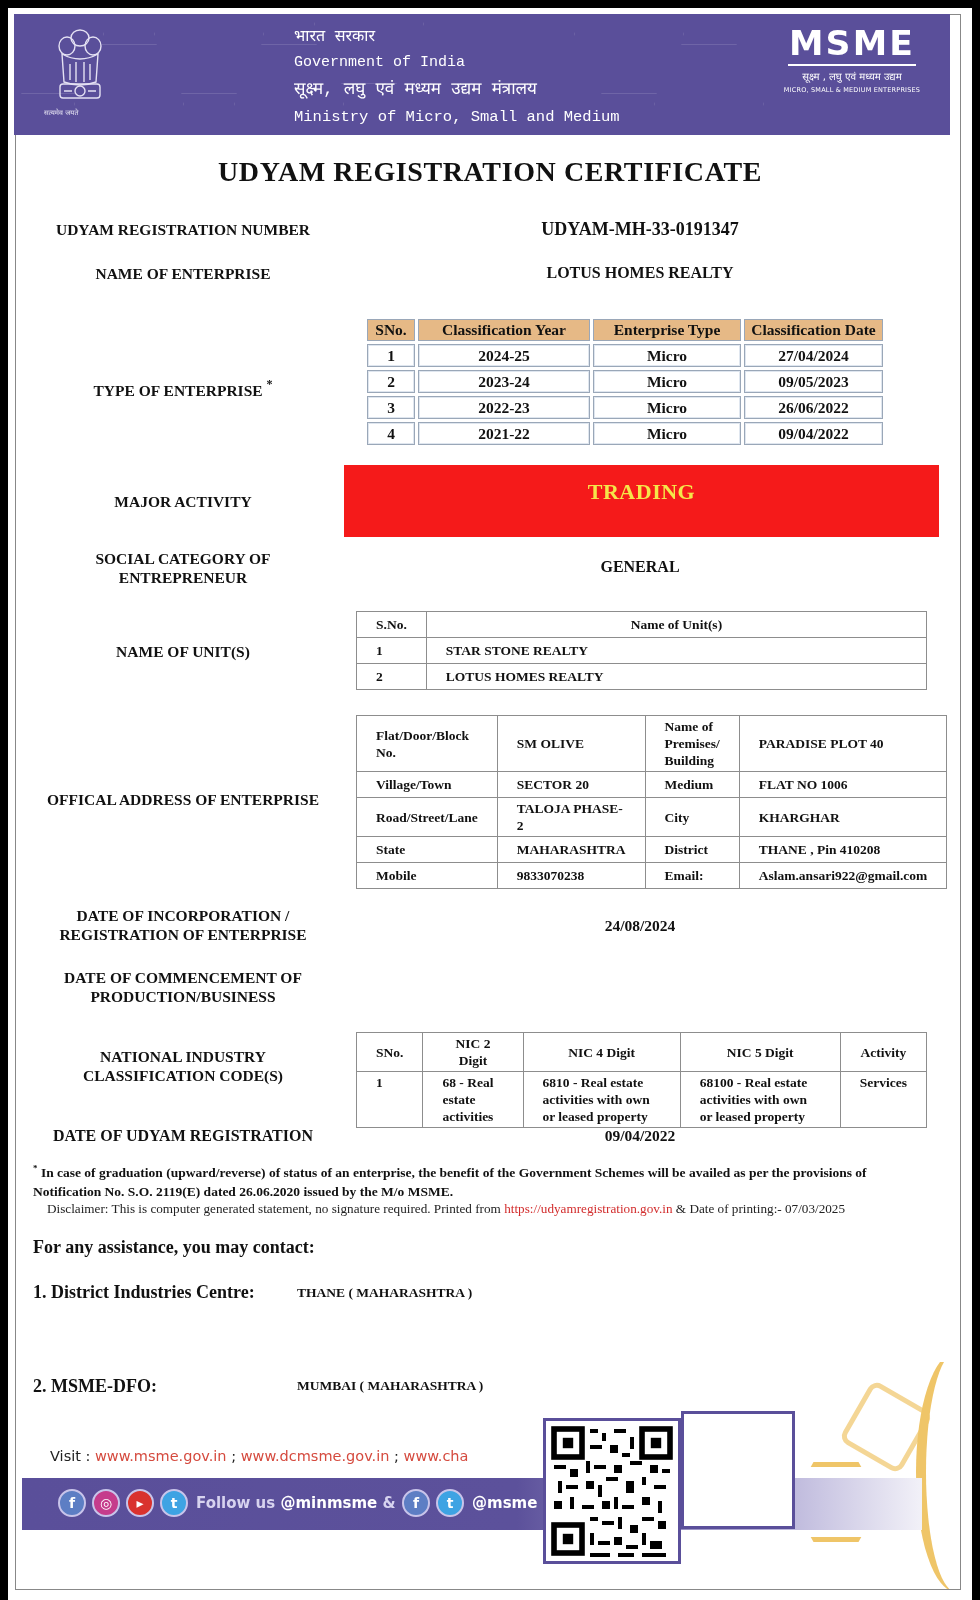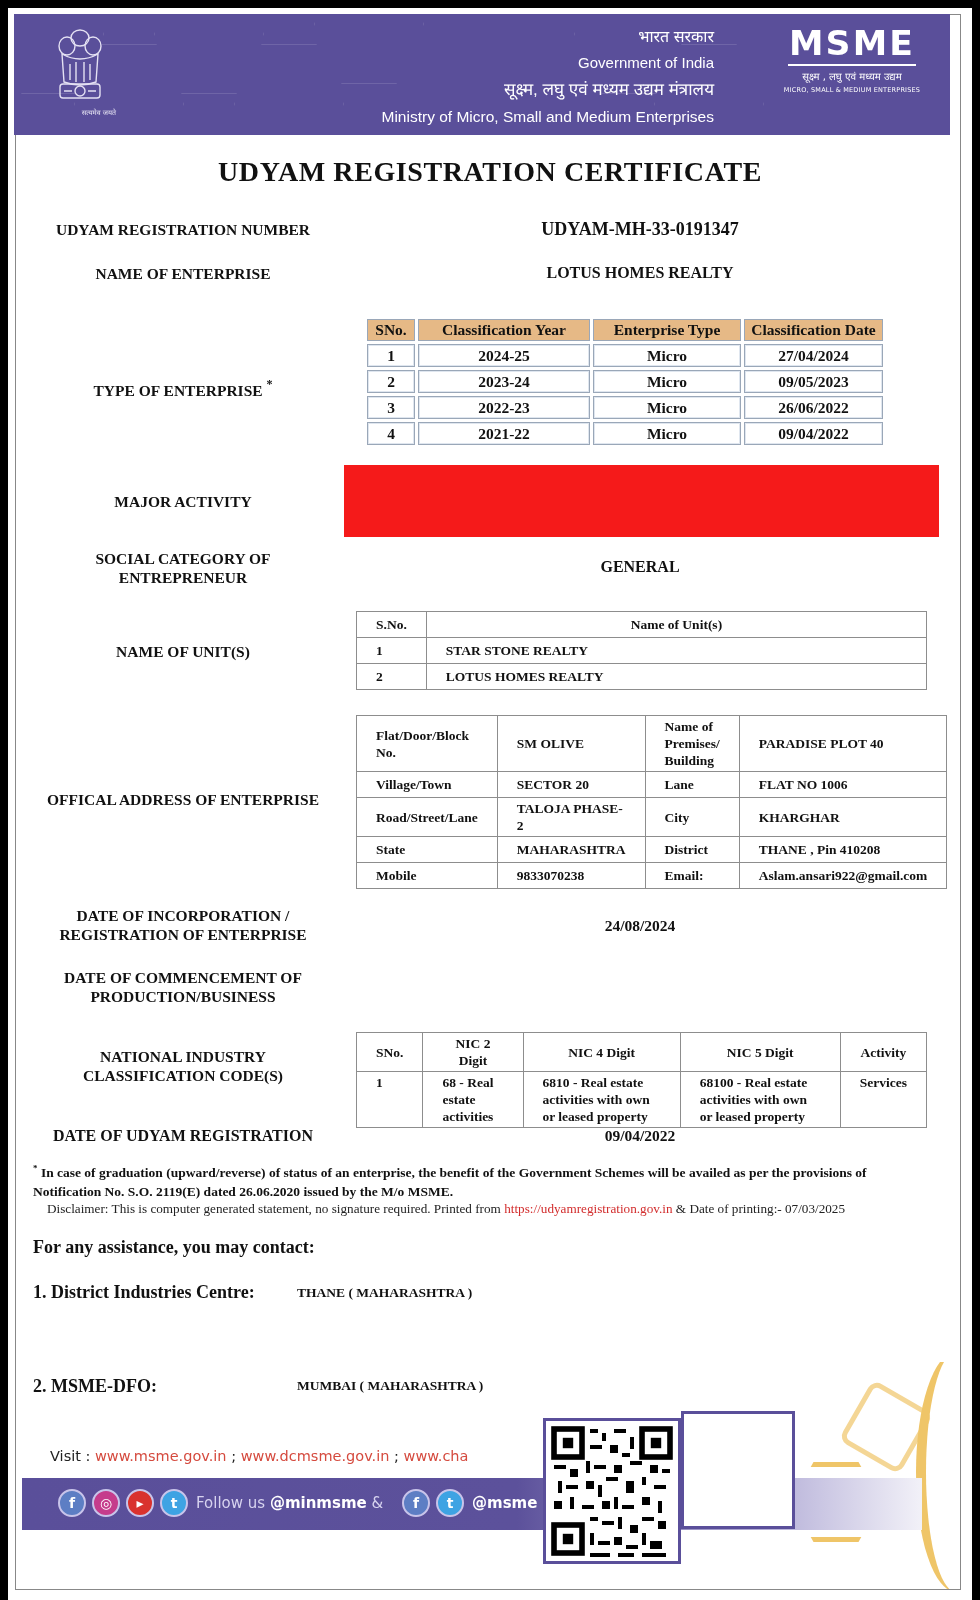--- a/index.html
+++ b/index.html
@@ -5,22 +5,22 @@
     * { box-sizing: border-box; margin: 0; padding: 0; }
     html, body { width: 980px; height: 1600px; background: #000; overflow: hidden; }
     body { position: relative; font-family: "Liberation Serif", serif; color: #111; }
 
     .page-top { position: absolute; left: 8px; top: 8px; width: 964px; height: 1368px; background: #fff; }
     .page-top-inner { position: absolute; left: 7px; top: 6px; width: 946px; height: 1360px; border: 1px solid #888; background: #fff; }
 
     .header-band { position: absolute; left: 14px; top: 14px; width: 936px; height: 121px; background: #5a4f9a; overflow: hidden; }
     .hex { position: absolute; border: 1px solid rgba(255,255,255,0.13); width: 110px; height: 120px; clip-path: polygon(25% 0,75% 0,100% 50%,75% 100%,25% 100%,0 50%); }
     .emblem { position: absolute; left: 36px; top: 10px; width: 60px; height: 88px; }
-    .emblem-text { position: absolute; left: 30px; top: 94px; width: 72px; text-align: right; font-family: "DejaVu Sans", sans-serif; font-size: 7px; color: #e8e6f4; }
-    .hdr-center { position: absolute; left: 280px; top: 10px; width: 420px; text-align: right; color: #fff; font-family: Liberation Sans, sans-serif; }
+    .emblem-text { position: absolute; left: 30px; top: 94px; width: 72px; text-align: left; font-family: "DejaVu Sans", sans-serif; font-size: 7px; color: #e8e6f4; }
+    .hdr-center { position: absolute; left: 280px; top: 10px; width: 420px; text-align: left; color: #fff; font-family: Liberation Mono, monospace; }
     .hdr-l1 { font-size: 16px; line-height: 26px; }
     .hdr-l2 { font-size: 15px; line-height: 26px; }
     .hdr-l3 { font-size: 17px; line-height: 28px; }
     .hdr-l4 { font-size: 15.5px; line-height: 26px; }
     .msme-logo { position: absolute; right: 28px; top: 12px; width: 140px; text-align: center; color: #fff; }
     .msme-word { font-family: "DejaVu Sans", sans-serif; font-weight: bold; font-size: 33px; letter-spacing: 2px; line-height: 36px; transform: scaleX(1.05); }
     .msme-rule { height: 2px; background: #fff; margin: 2px 6px 4px; }
     .msme-hi { font-family: "DejaVu Sans", sans-serif; font-size: 10px; line-height: 14px; }
     .msme-en { font-family: "DejaVu Sans", sans-serif; font-size: 6.5px; line-height: 12px; letter-spacing: 0.2px; }
 
@@ -164,20 +164,21 @@
       <td>4</td>
       <td>2021-22</td>
       <td>Micro</td>
       <td>09/04/2022</td>
     </tr>
   </tbody>
 </table>
 
 <div class="lbl" style="left:30px;top:492px;width:306px;">MAJOR ACTIVITY</div>
 <div class="activity-banner">
+  <div class="act-main">TRADING</div>
 </div>
 
 <div class="lbl" style="left:30px;top:549px;width:306px;">
   <div>SOCIAL CATEGORY OF</div>
   <div>ENTREPRENEUR</div>
 </div>
 <div class="val" style="left:440px;top:558px;width:400px;font-size:16px;">GENERAL</div>
 
 <div class="lbl" style="left:30px;top:642px;width:306px;">NAME OF UNIT(S)</div>
 <table class="grid-table units-table">
@@ -202,21 +203,21 @@
   <tbody>
       <tr>
     <td style="width:125px;">Flat/Door/Block No.</td>
     <td style="width:126px;">SM OLIVE</td>
     <td style="width:130px;">Name of Premises/ Building</td>
     <td>PARADISE PLOT 40</td>
   </tr>
   <tr>
     <td>Village/Town</td>
     <td>SECTOR 20</td>
-    <td>Lane</td>
+    <td>Medium</td>
     <td>FLAT NO 1006</td>
   </tr>
   <tr>
     <td>Road/Street/Lane</td>
     <td>TALOJA PHASE-2</td>
     <td>City</td>
     <td>KHARGHAR</td>
   </tr>
   <tr>
     <td>State</td>
@@ -296,21 +297,21 @@
 
 <div class="visit">
   <span>Visit : </span><span class="url">www.msme.gov.in</span><span> ; </span><span class="url">www.dcmsme.gov.in</span><span> ; </span><span class="url">www.cha</span>
 </div>
 
 <div class="social-band">
   <div class="soc-icon" style="left:36px;background:#5d7ec4;">f</div>
   <div class="soc-icon" style="left:70px;background:#c53c8c;">◎</div>
   <div class="soc-icon" style="left:104px;background:#d9322e;">▸</div>
   <div class="soc-icon" style="left:138px;background:#3ea3e3;">t</div>
-  <div class="follow" style="left:174px;">
+  <div class="follow" style="left:174px;font-weight:bold;">
     <span>Follow us </span><b>@minmsme</b><span> &amp; </span>
   </div>
   <div class="soc-icon" style="left:380px;background:#5d7ec4;">f</div>
   <div class="soc-icon" style="left:414px;background:#3ea3e3;">t</div>
   <div class="follow" style="left:450px;">
     <b>@msme</b>
   </div>
 </div>
 
 <div class="qr-frame">

